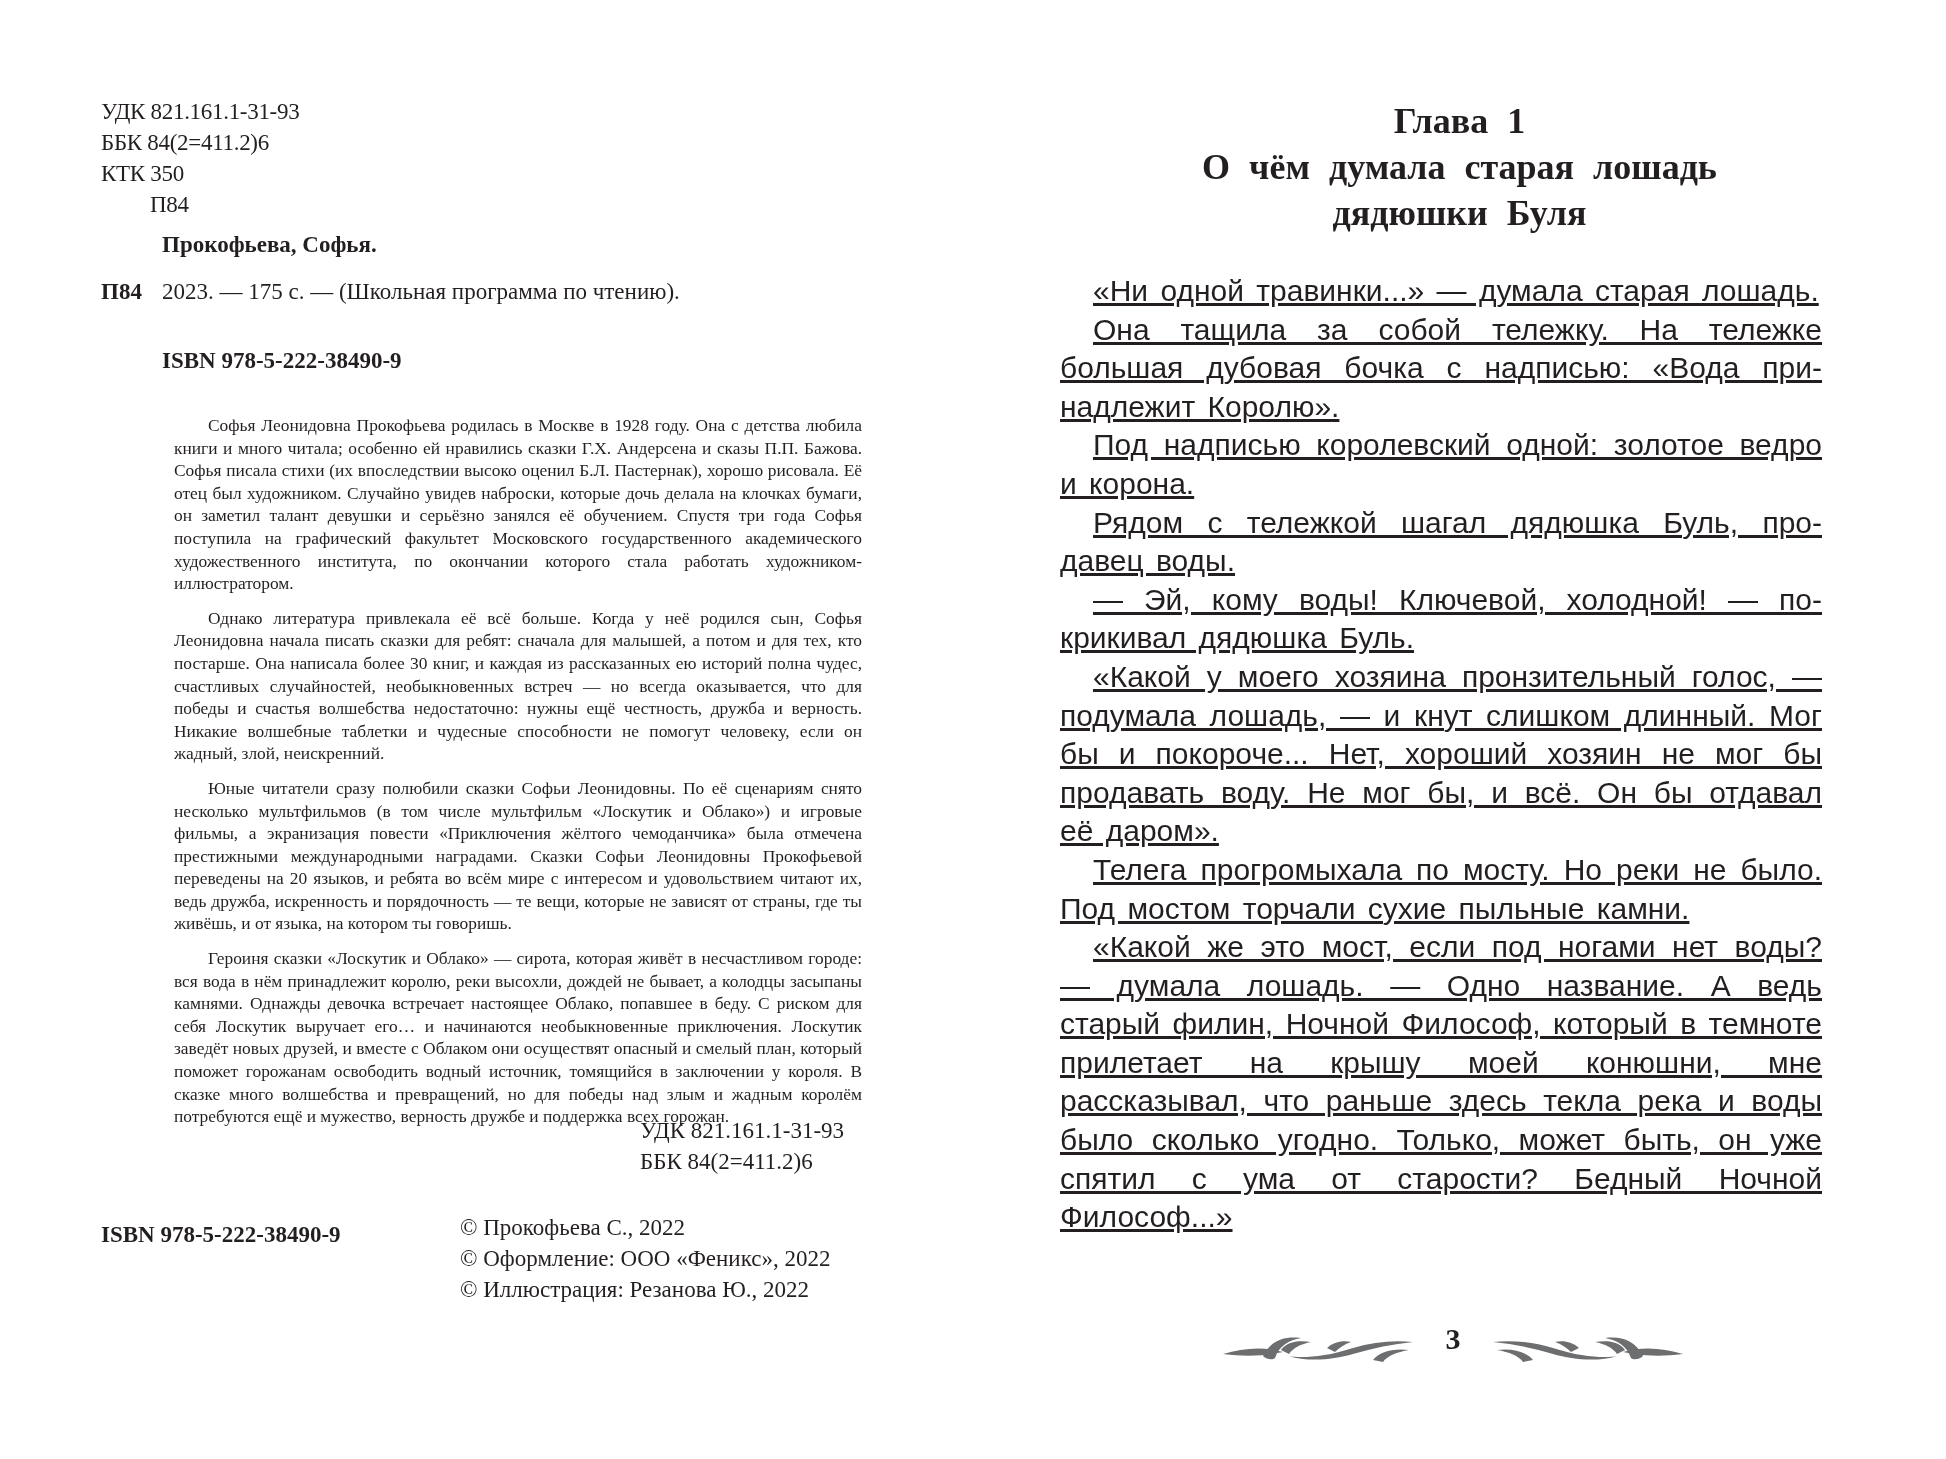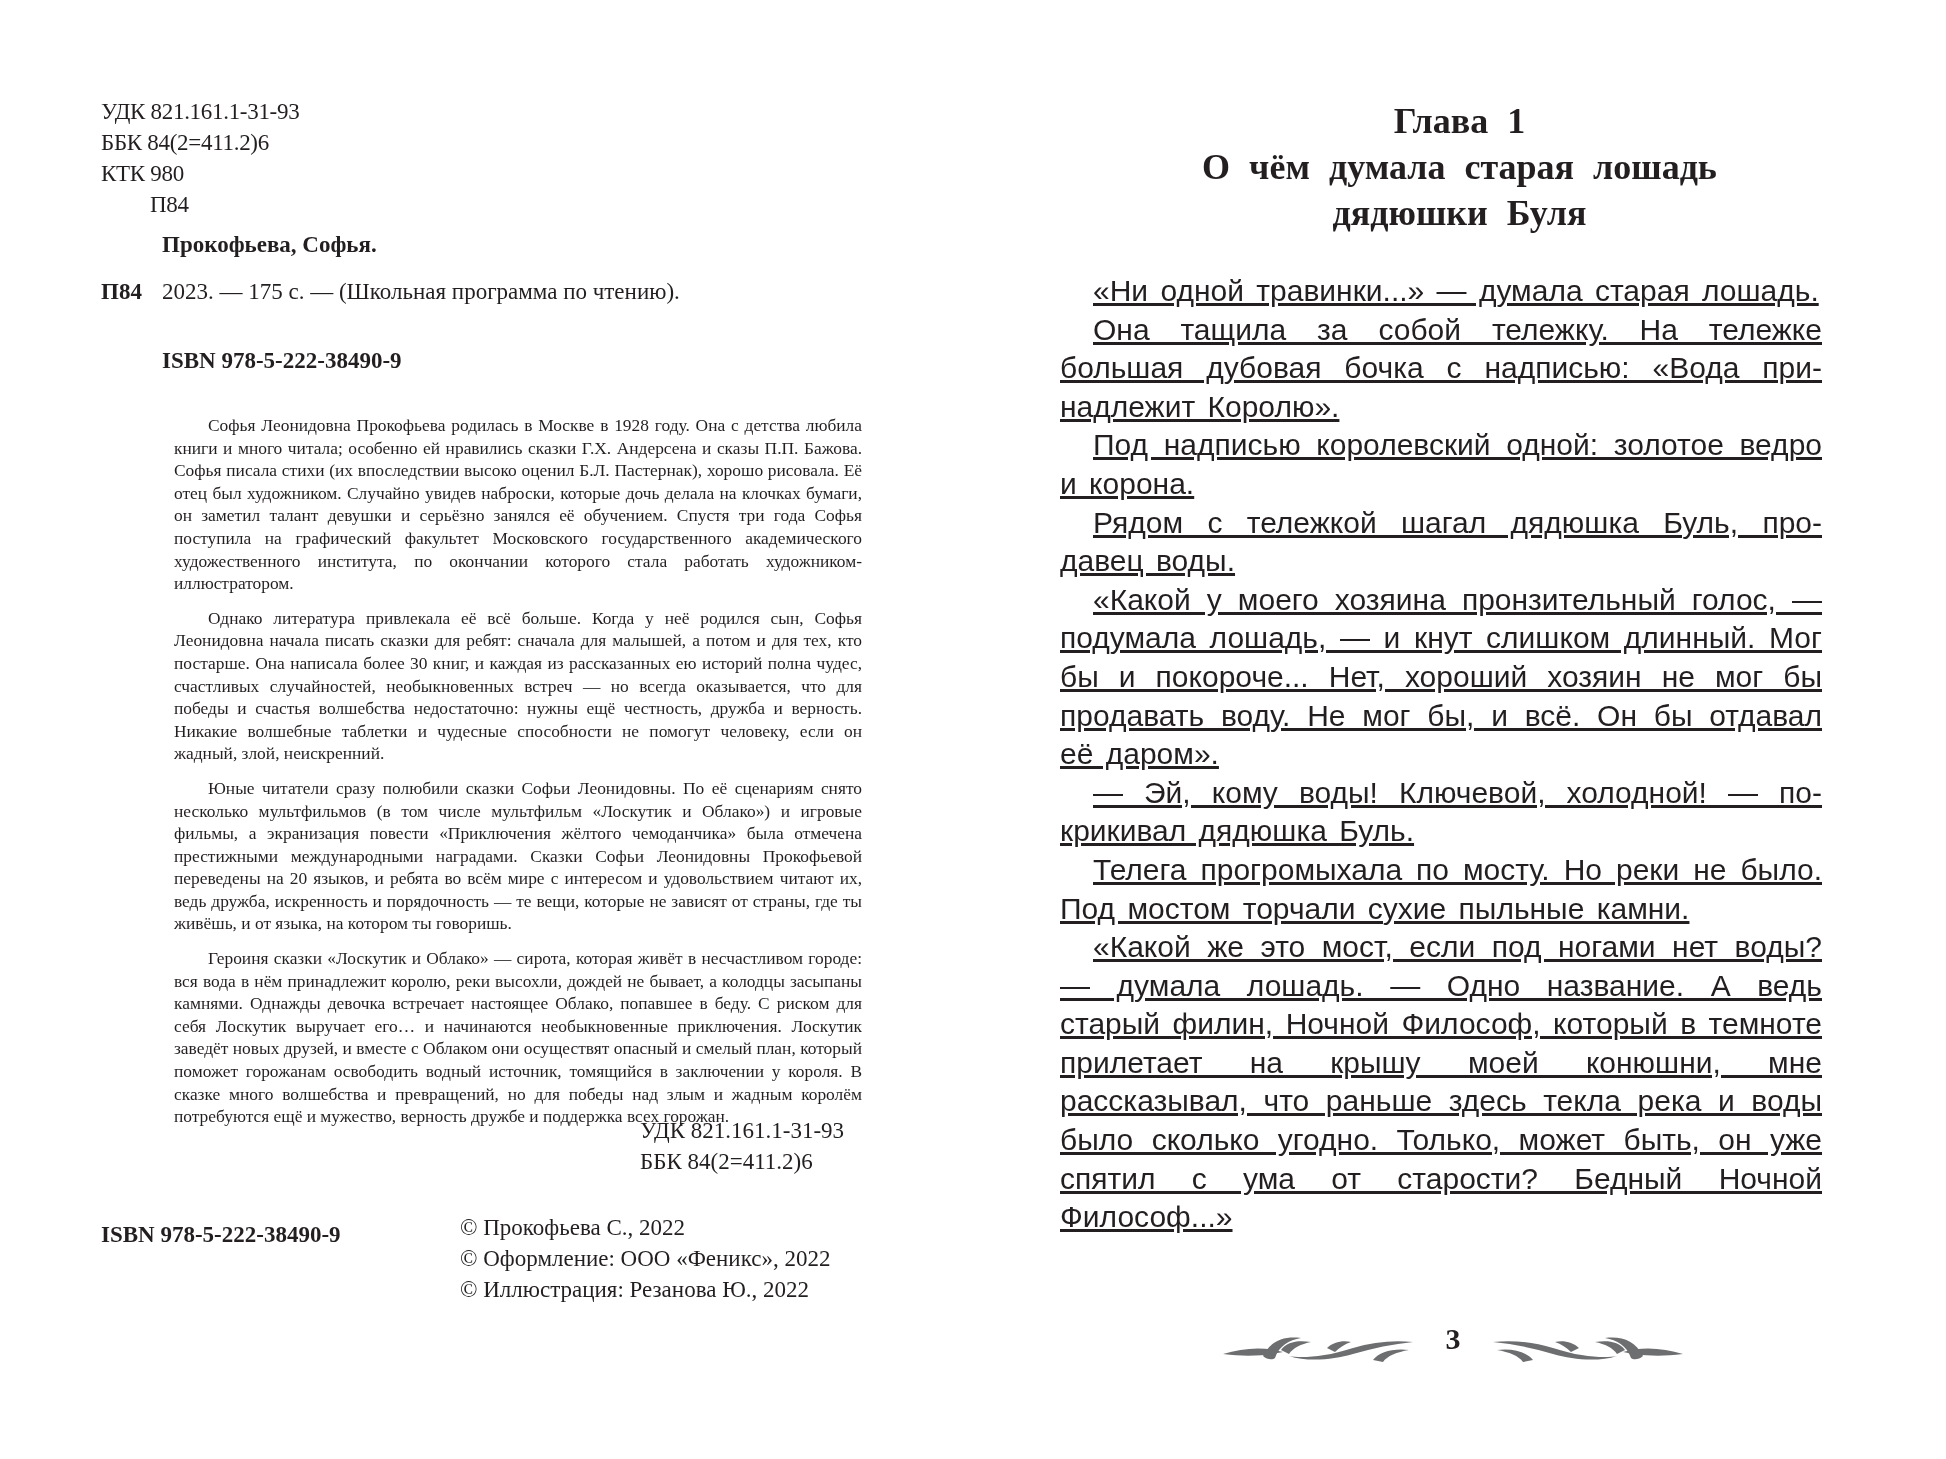--- a/index.html
+++ b/index.html
@@ -42,21 +42,21 @@
   .page-footer .num { position: absolute; left: 0; right: 0; top: 0; text-align: center;
                       font-family: "Liberation Serif", "DejaVu Serif", serif; font-weight: bold; font-size: 30px; }
 </style>
 </head>
 <body>
 
 <div class="page left-page">
   <div class="codes">
     <div>УДК 821.161.1-31-93</div>
     <div>ББК 84(2=411.2)6</div>
-    <div>КТК 980</div>
+    <div>КТК 350</div>
     <div class="indent">П84</div>
   </div>
 
   <div class="author">Прокофьева, Софья.</div>
 
   <div class="biblio">
     <span class="mark">П84</span>
     <div class="body">
       <div>2023. — 175 с. — (Школьная программа по чтению).</div>
     </div>
@@ -90,22 +90,22 @@
     <div>Глава  1</div>
     <div>О  чём  думала  старая  лошадь</div>
     <div>дядюшки  Буля</div>
   </div>
 
   <div class="story">
     <p>«Ни одной травинки...» — думала старая ло­шадь.</p>
     <p>Она тащила за собой тележку. На тележке большая дубовая бочка с надписью: «Вода при­надлежит Королю».</p>
     <p>Под надписью королевский одной: золотое ведро и корона.</p>
     <p>Рядом с тележкой шагал дядюшка Буль, про­давец воды.</p>
+    <p>— Эй, кому воды! Ключевой, холодной! — по­крикивал дядюшка Буль.</p>
     <p>«Какой у моего хозяина пронзительный го­лос, — подумала лошадь, — и кнут слишком длинный. Мог бы и покороче... Нет, хороший хо­зяин не мог бы продавать воду. Не мог бы, и всё. Он бы отдавал её даром».</p>
-    <p>— Эй, кому воды! Ключевой, холодной! — по­крикивал дядюшка Буль.</p>
     <p>Телега прогромыхала по мосту. Но реки не было. Под мостом торчали сухие пыльные камни.</p>
     <p>«Какой же это мост, если под ногами нет воды? — думала лошадь. — Одно название. А ведь старый филин, Ночной Философ, который в темноте прилетает на крышу моей конюшни, мне рассказывал, что раньше здесь текла река и воды было сколько угодно. Только, может быть, он уже спятил с ума от старости? Бедный Ноч­ной Философ...»</p>
   </div>
 
   <div class="page-footer">
     <svg class="ornament orn-left" viewBox="0 0 200 34">
       <g fill="#6d6e70">
         <path d="M0 24 C20 18, 40 16, 60 22 C50 24, 30 28, 0 24 Z"></path>
         <path d="M40 26 C48 10, 62 6, 78 8 C66 10, 56 16, 52 28 C50 30, 44 30, 40 26 Z"></path>
         <path d="M58 20 C64 12, 74 10, 88 12 C78 14, 70 18, 66 24 Z"></path>

